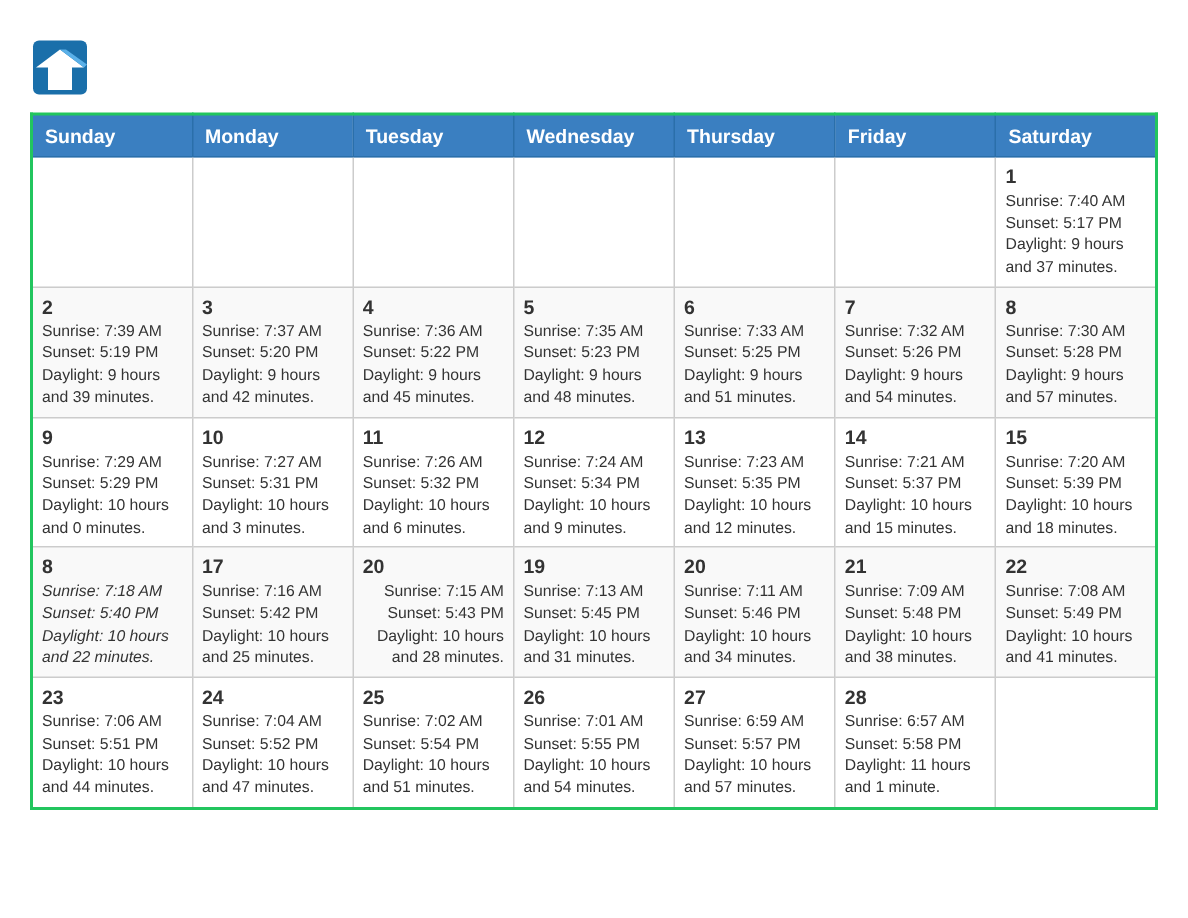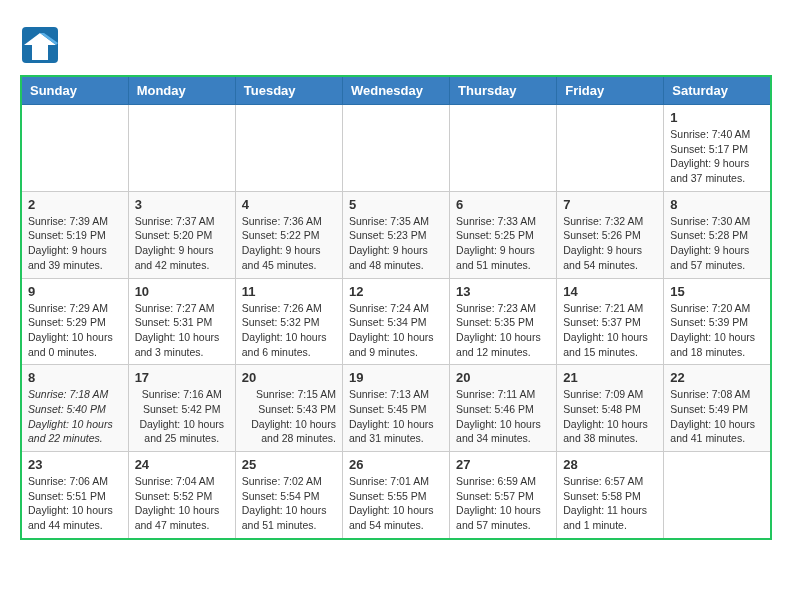--- a/index.html
+++ b/index.html
@@ -243,21 +243,21 @@
       <tr>
         <td>
           <span class="day-number">8</span>
           <div class="day-info" style="white-space: pre-line; font-style: italic;">Sunrise: 7:18 AM
 Sunset: 5:40 PM
 Daylight: 10 hours
 and 22 minutes.</div>
         </td>
         <td>
           <span class="day-number">17</span>
-          <div class="day-info" style="white-space: pre-line; text-align: center;">Sunrise: 7:16 AM
+          <div class="day-info" style="white-space: pre-line;">Sunrise: 7:16 AM
 Sunset: 5:42 PM
 Daylight: 10 hours
 and 25 minutes.</div>
         </td>
         <td>
           <span class="day-number">20</span>
           <div class="day-info" style="white-space: pre-line; text-align: right;">Sunrise: 7:15 AM
 Sunset: 5:43 PM
 Daylight: 10 hours
 and 28 minutes.</div>

